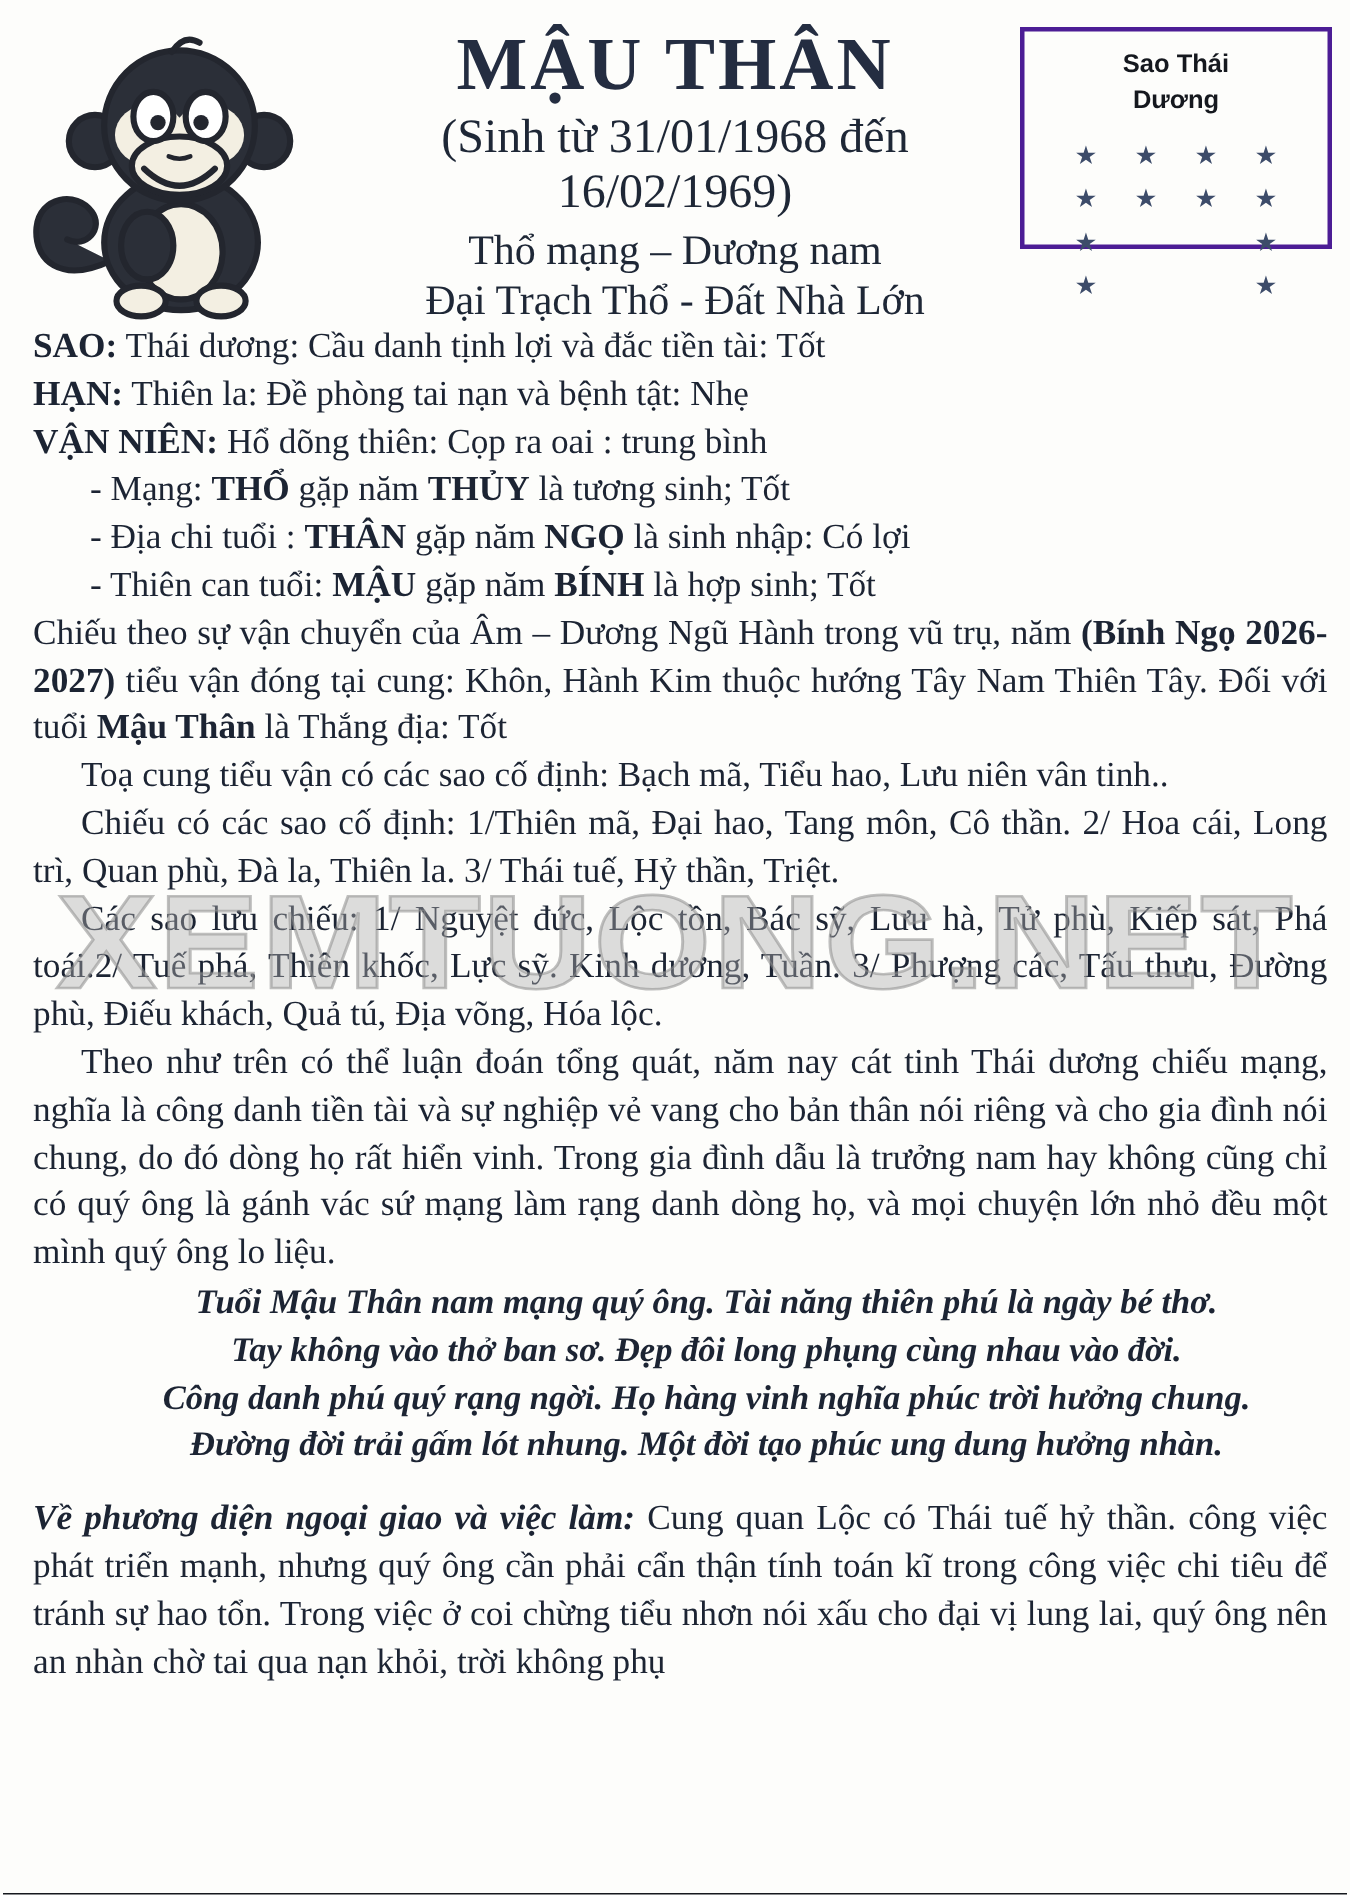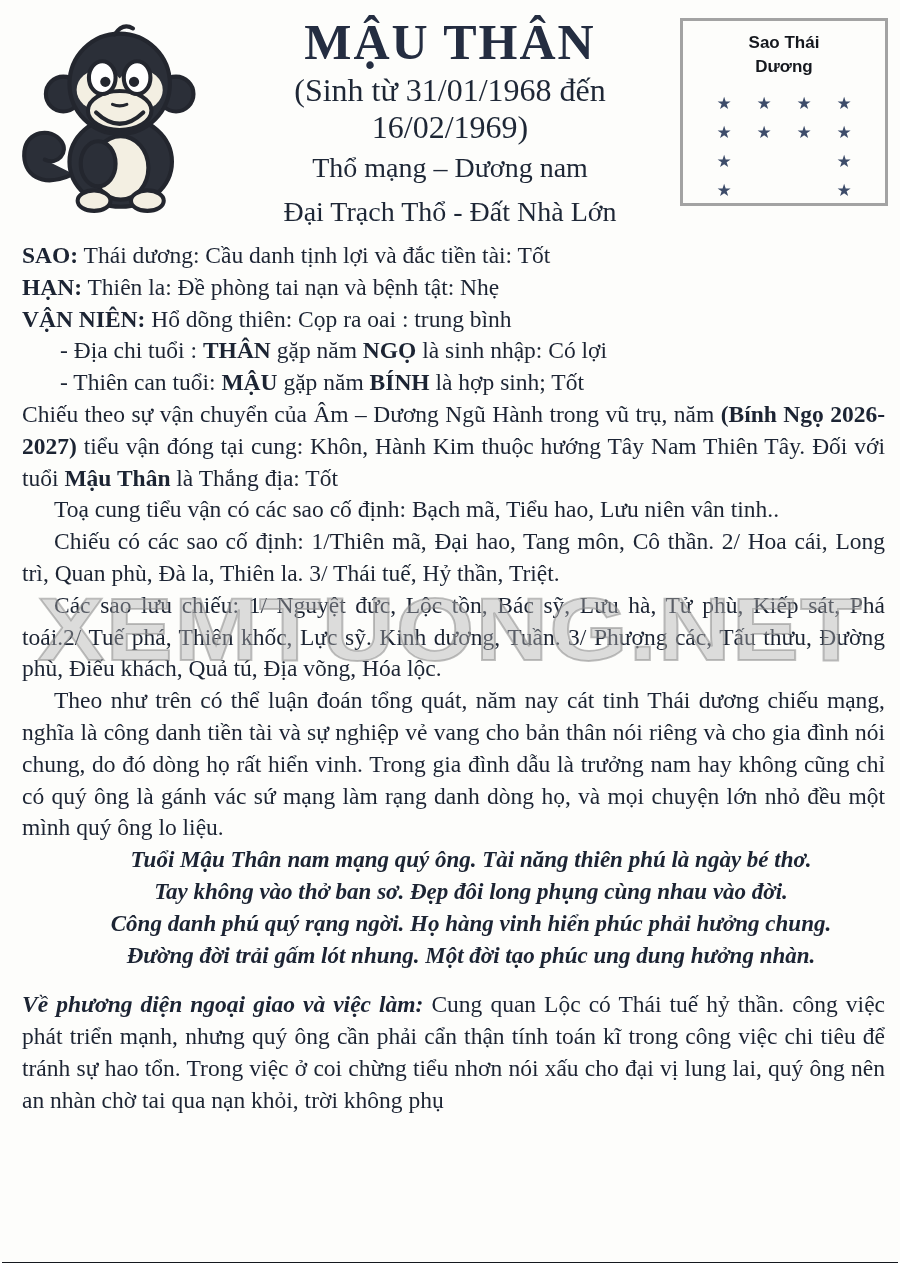--- a/index.html
+++ b/index.html
@@ -14,44 +14,44 @@
   .page{width:900px;height:1263px;position:relative;overflow:hidden;}
 
   
   .header{display:flex;padding:10px 12px 0 10px;height:210px;box-sizing:border-box;}
   .monkey-wrap{width:210px;flex:none;}
   .title-block{flex:1;text-align:center;padding-top:6px;}
   .title{font-size:50px;font-weight:bold;letter-spacing:2px;color:#242d41;line-height:1.05;}
   .age{font-size:33px;margin-top:6px;}
   .birth{font-size:32px;margin-top:3px;}
   .menh{font-size:28px;margin-top:6px;}
-  .napam{font-size:28px;margin-top:12px;}
+  .napam{font-size:28px;margin-top:1px;}
 
   .star-box{
-    flex:none;width:208px;height:188px;margin-top:8px;
-    border:3px solid #a3a3a3;box-sizing:border-box;padding-top:10px;
+    flex:none;width:208px;height:148px;margin-top:8px;
+    border:3px solid #4c1d95;box-sizing:border-box;padding-top:10px;
     background:#fdfdfb;
   }
   .star-box-title{
     text-align:center;font-family:"Liberation Sans",sans-serif;
     font-weight:bold;font-size:17px;line-height:1.4;color:#15181e;
   }
   .stars-grid{
     display:grid;grid-template-columns:repeat(4,40px);
     justify-content:center;row-gap:11px;margin-top:14px;
     font-size:17px;color:#3d4c6a;
   }
   .star-cell{display:inline-block;text-align:center;height:18px;}
 
   
   .body-text{
     padding:6px 15px 0 22px;
     font-size:23.5px;line-height:31.8px;
     text-align:justify;color:#1c2433;
-    position:relative;z-index:2;margin-top:24px;
+    position:relative;z-index:2;
   }
   .body-text .pindent{text-indent:32px;}
   .body-text .indent1{padding-left:38px;}
   .body-text .verse{
     font-weight:bold;font-style:italic;
     padding-left:35px;text-align:center;font-size:23px;
   }
   .body-text .gap{height:18px;}
 
   
@@ -156,30 +156,31 @@
           <span class="star-cell">★</span>
         </div>
     </div>
 
   </div>
 
   <div class="body-text">
       <div><span style="font-weight: bold;">SAO:</span><span> Thái dương: Cầu danh tịnh lợi và đắc tiền tài: Tốt</span></div>
       <div><span style="font-weight: bold;">HẠN:</span><span> Thiên la: Đề phòng tai nạn và bệnh tật: Nhẹ</span></div>
       <div><span style="font-weight: bold;">VẬN NIÊN:</span><span> Hổ dõng thiên: Cọp ra oai : trung bình</span></div>
+      <div class="indent1"><span>- Mạng: </span><span style="font-weight: bold;">THỔ</span><span> gặp năm </span><span style="font-weight: bold;">THỦY</span><span> là tương sinh; Tốt</span></div>
       <div class="indent1"><span>- Địa chi tuổi : </span><span style="font-weight: bold;">THÂN</span><span> gặp năm </span><span style="font-weight: bold;">NGỌ</span><span> là sinh nhập: Có lợi</span></div>
       <div class="indent1"><span>- Thiên can tuổi: </span><span style="font-weight: bold;">MẬU</span><span> gặp năm </span><span style="font-weight: bold;">BÍNH</span><span> là hợp sinh; Tốt</span></div>
       <div><span>Chiếu theo sự vận chuyển của Âm – Dương Ngũ Hành trong vũ trụ, năm </span><span style="font-weight: bold;">(Bính Ngọ 2026-2027)</span><span> tiểu vận đóng tại cung: Khôn, Hành Kim thuộc hướng Tây Nam Thiên Tây. Đối với tuổi </span><span style="font-weight: bold;">Mậu Thân</span><span> là Thắng địa: Tốt</span></div>
       <div class="pindent"><span>Toạ cung tiểu vận có các sao cố định: Bạch mã, Tiểu hao, Lưu niên vân tinh..</span></div>
       <div class="pindent"><span>Chiếu có các sao cố định: 1/Thiên mã, Đại hao, Tang môn, Cô thần. 2/ Hoa cái, Long trì, Quan phù, Đà la, Thiên la. 3/ Thái tuế, Hỷ thần, Triệt.</span></div>
       <div class="pindent"><span>Các sao lưu chiếu: 1/ Nguyệt đức, Lộc tồn, Bác sỹ, Lưu hà, Tử phù, Kiếp sát, Phá toái.2/ Tuế phá, Thiên khốc, Lực sỹ. Kinh dương, Tuần. 3/ Phượng các, Tấu thưu, Đường phù, Điếu khách, Quả tú, Địa võng, Hóa lộc.</span></div>
       <div class="pindent"><span>Theo như trên có thể luận đoán tổng quát, năm nay cát tinh Thái dương chiếu mạng, nghĩa là công danh tiền tài và sự nghiệp vẻ vang cho bản thân nói riêng và cho gia đình nói chung, do đó dòng họ rất hiển vinh. Trong gia đình dẫu là trưởng nam hay không cũng chỉ có quý ông là gánh vác sứ mạng làm rạng danh dòng họ, và mọi chuyện lớn nhỏ đều một mình quý ông lo liệu.</span></div>
       <div class="verse"><span>Tuổi Mậu Thân nam mạng quý ông. Tài năng thiên phú là ngày bé thơ.</span></div>
       <div class="verse"><span>Tay không vào thở ban sơ. Đẹp đôi long phụng cùng nhau vào đời.</span></div>
-      <div class="verse"><span>Công danh phú quý rạng ngời. Họ hàng vinh hiển phúc phải hưởng chung.</span></div>
+      <div class="verse"><span>Công danh phú quý rạng ngời. Họ hàng vinh nghĩa phúc trời hưởng chung.</span></div>
       <div class="verse"><span>Đường đời trải gấm lót nhung. Một đời tạo phúc ung dung hưởng nhàn.</span></div>
       <div class="gap"></div>
       <div><span style="font-weight: bold; font-style: italic;">Về phương diện ngoại giao và việc làm:</span><span> Cung quan Lộc có Thái tuế hỷ thần. công việc phát triển mạnh, nhưng quý ông cần phải cẩn thận tính toán kĩ trong công việc chi tiêu để tránh sự hao tổn. Trong việc ở coi chừng tiểu nhơn nói xấu cho đại vị lung lai, quý ông nên an nhàn chờ tai qua nạn khỏi, trời không phụ</span></div>
     </div>
 
   <div class="watermark">XEMTUONG.NET</div>
 
   <div class="footer">
     <div class="rule-thick"></div>
     <div class="rule-thin"></div>

